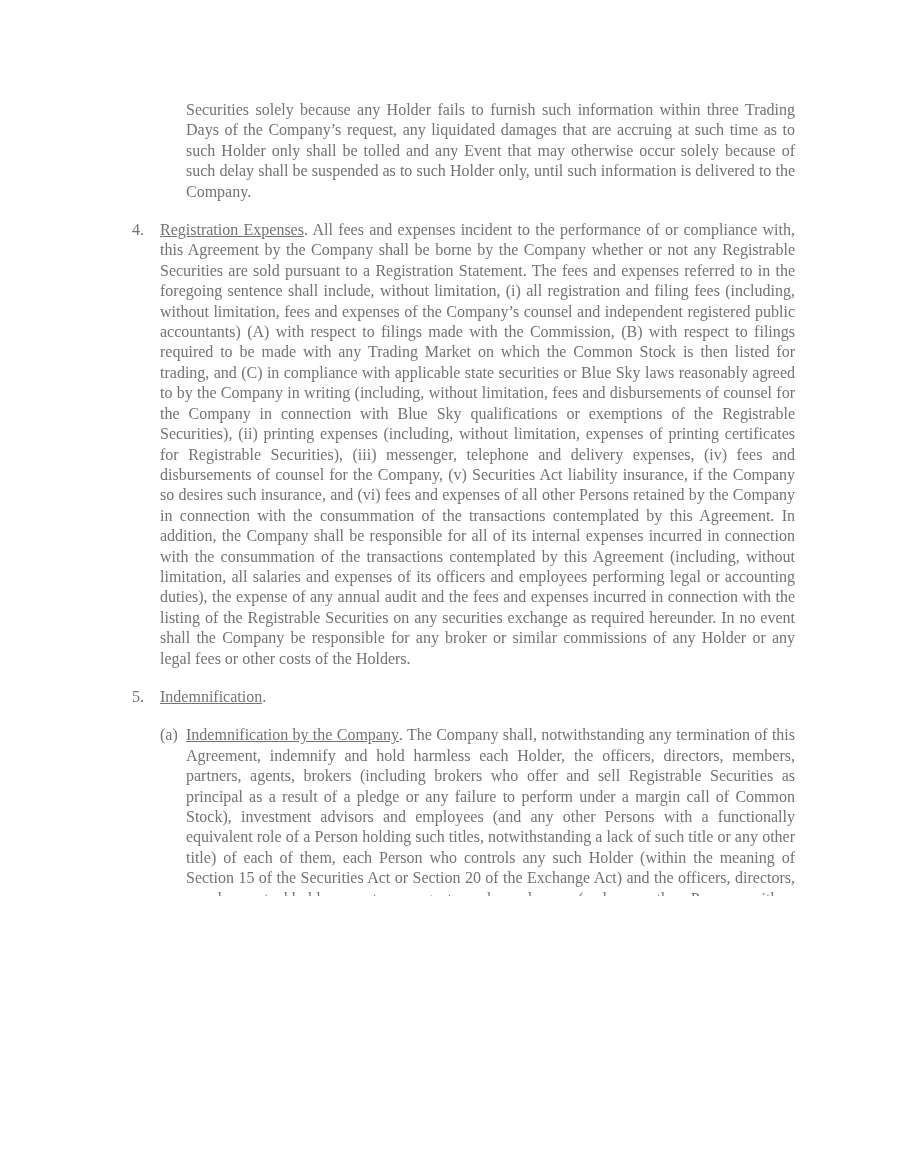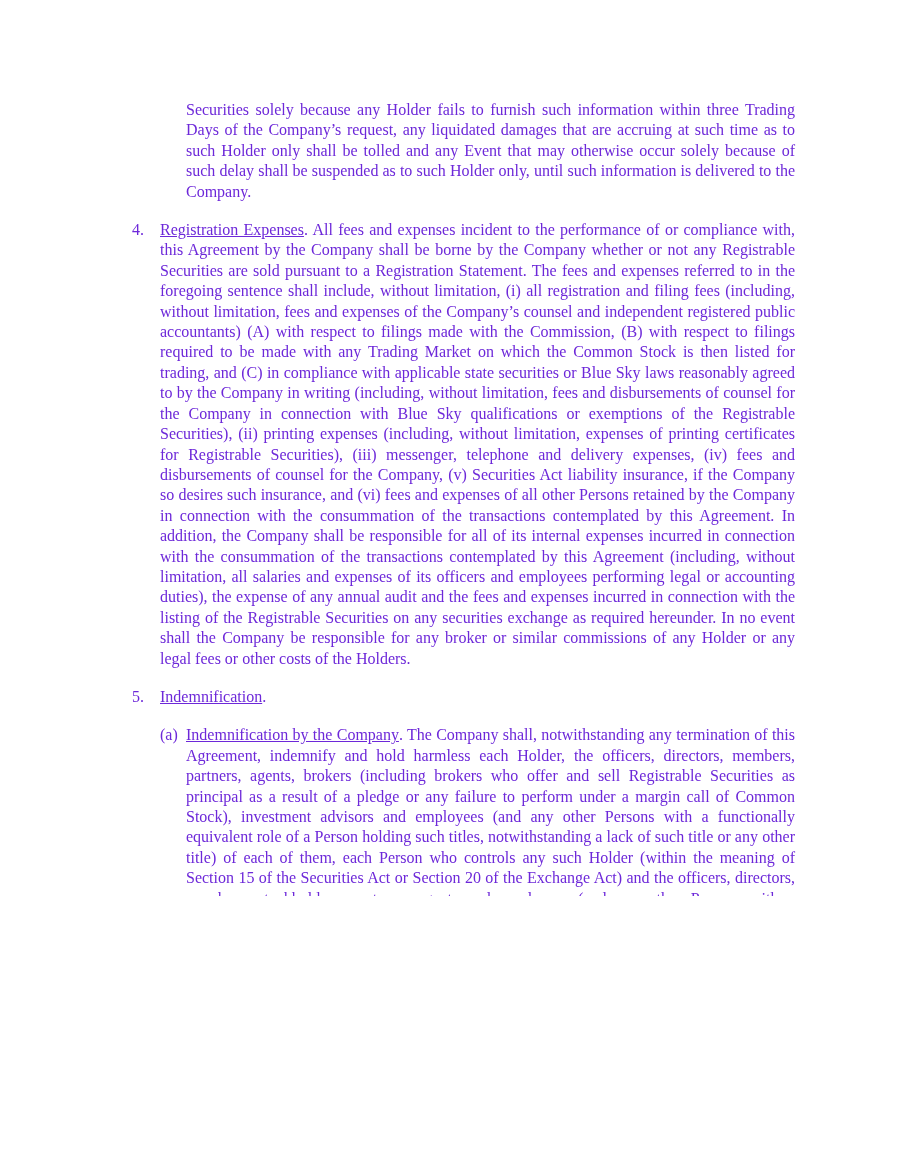--- a/index.html
+++ b/index.html
@@ -8,21 +8,21 @@
     background: #ffffff;
   }
   .page {
     position: relative;
     width: 900px;
     height: 896px;
     background: #ffffff;
     font-family: "Liberation Serif", "DejaVu Serif", serif;
     font-size: 16px;
     line-height: 20.4px;
-    color: #6d28d9;
+    color: #737373;
     overflow: hidden;
   }
   .content {
     position: absolute;
     top: 100px;
     left: 160px;
     width: 635px;
   }
   .para {
     position: relative;

